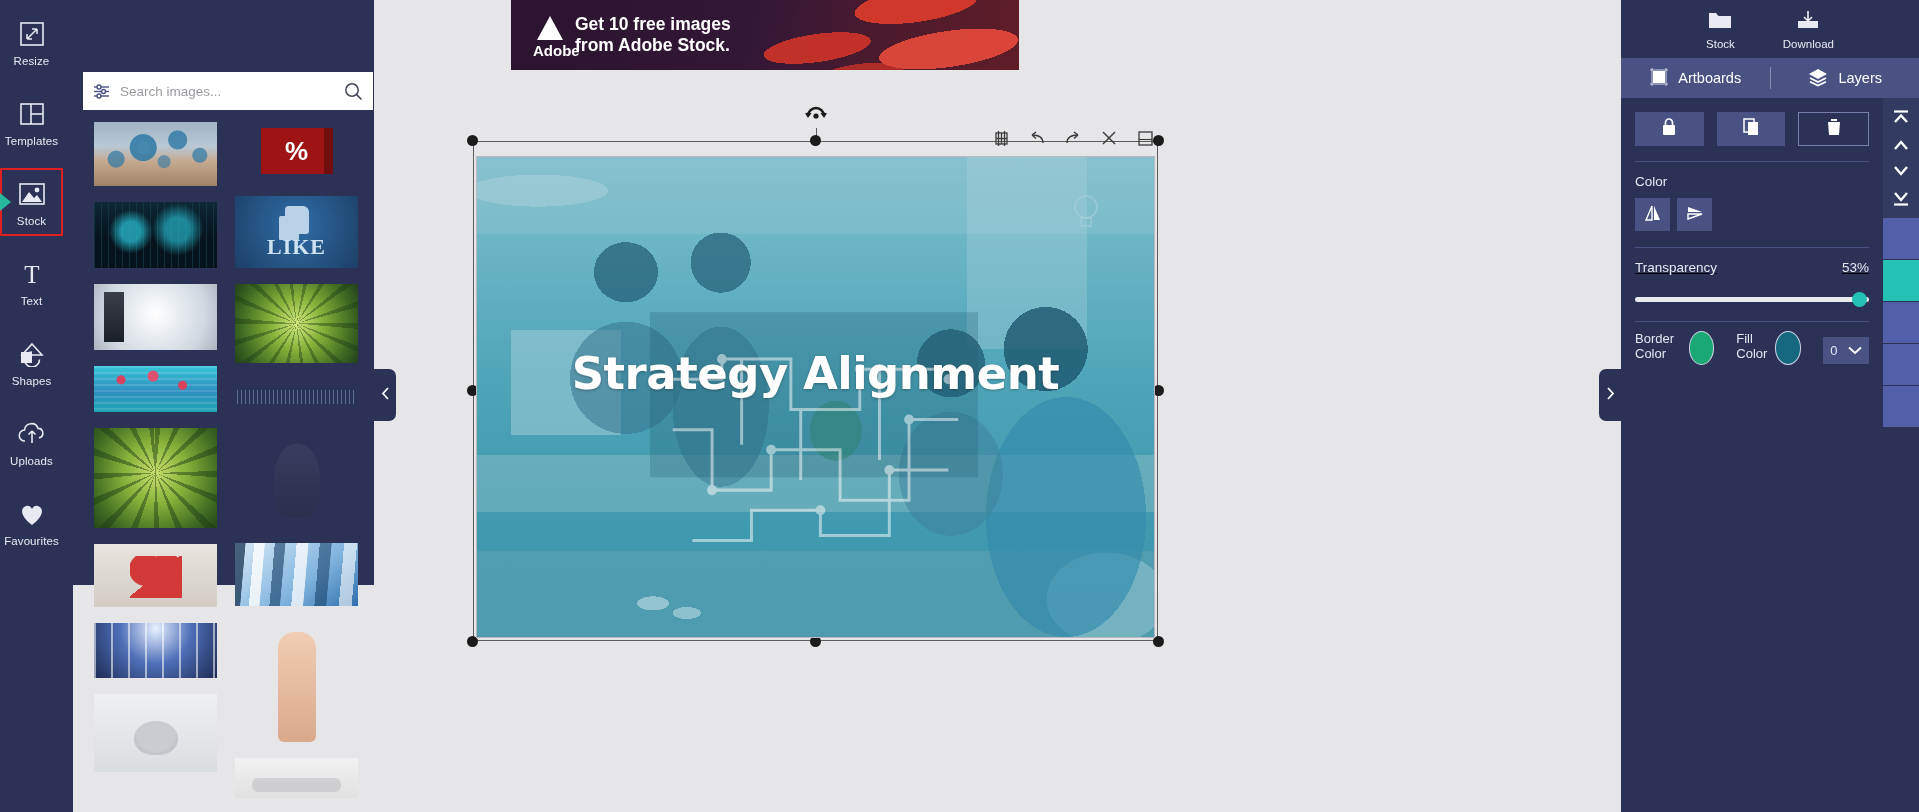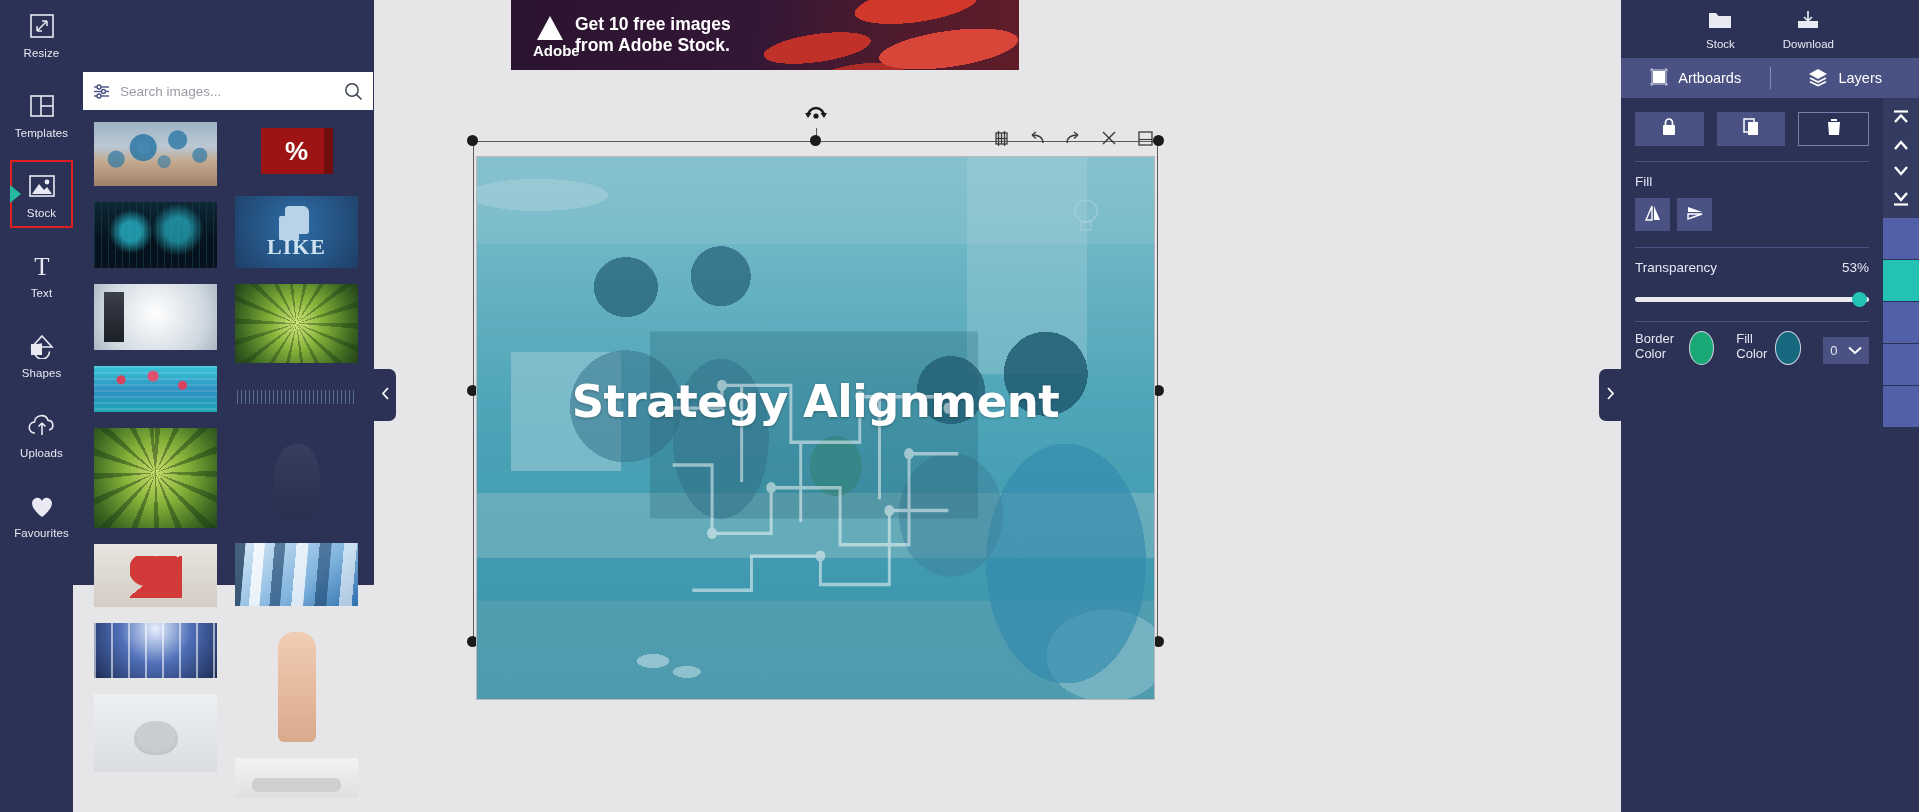--- a/index.html
+++ b/index.html
@@ -8,21 +8,22 @@
     overflow: hidden;
     background: #e6e6e8;
     font-family: "Liberation Sans", sans-serif;
   }
   #app { position: relative; width: 1919px; height: 812px; }
 
   
   .rail {
     position: absolute; left: 0; top: 0; width: 73px; height: 812px;
     background: #2b3255;
-    display: flex; flex-direction: column; align-items: flex-end;
+    display: flex; flex-direction: column; align-items: flex-start;
+    padding-top: 8px;
   }
   .rail-item {
     width: 63px; height: 68px;
     display: flex; flex-direction: column; align-items: center; justify-content: center;
     cursor: pointer; margin-bottom: 12px; position: relative;
   }
   .rail-item.active { border: 2px solid #e02020; }
   .rail-item .glyph {
     color: #e8e9f2; display: flex; align-items: center; justify-content: center;
     height: 34px;
@@ -212,21 +213,21 @@
   .rotate-stem {
     position: absolute; left: 50%; top: -13px; width: 1px; height: 13px; background: #5b5b5b;
   }
   .canvas-tools {
     position: absolute; right: 4px; top: -12px; display: flex; align-items: center;
     gap: 18px; z-index: 5;
   }
   .ctool { cursor: pointer; width: 18px; height: 18px; display:flex; align-items:center; justify-content:center; }
 
   .artwork {
-    position: absolute; left: 3px; top: 15px; width: 679px; height: 544px;
+    position: absolute; left: 3px; top: 15px; width: 679px; height: 482px;
     overflow: hidden; border: 1px solid #b9b9bb;
     background:
       linear-gradient(to bottom, #b9dfe4 0%, #9cd2dc 18%, #6fb9c8 45%, #59a8ba 70%, #4d9fb3 100%);
   }
   .aw-layer { position: absolute; inset: 0; }
   .aw-room {
     background:
       
       radial-gradient(ellipse 70px 16px at 9% 7%, rgba(255,255,255,.55) 0 100%, transparent 100%),
       
@@ -311,21 +312,21 @@
     display: flex; align-items: center; justify-content: center; cursor: pointer;
   }
   .pbtn.outlined { background: #2b3255; border: 1px solid #7780ad; }
   .divider { height: 1px; background: #4a5284; margin: 15px 0 0 0; }
   .sec-label { color: #e5e7f2; font-size: 13.5px; margin: 12px 0 9px; }
   .flip-row { display: flex; gap: 7px; }
   .flip-btn {
     width: 35px; height: 33px; background: #4a5284;
     display: flex; align-items: center; justify-content: center; cursor: pointer;
   }
-  .trans-head { display: flex; justify-content: space-between; align-items: center; margin-top: 12px; }
+  .trans-head { display: flex; justify-content: space-between; align-items: center; margin-top: 12px; text-decoration: underline; }
   .trans-head span { color: #e5e7f2; font-size: 13.5px; }
   .slider { position: relative; height: 20px; margin-top: 14px; cursor: pointer; }
   .slider-track {
     position: absolute; left: 0; right: 0; top: 8px; height: 5px;
     border-radius: 3px; background: #e9eaee;
   }
   .slider-thumb {
     position: absolute; right: 2px; top: 3px; width: 15px; height: 15px;
     border-radius: 50%; background: #24c2b4; cursor: pointer;
   }
@@ -682,21 +683,21 @@
         <span>
           <svg width="18" height="20" viewBox="0 0 18 20">
               <path d="M3 5 H15 L14 18 H4 Z" fill="#fff"></path>
               <rect x="6" y="2" width="6" height="2" fill="#fff"></rect>
             </svg>
         </span>
       </div>
     </div>
 
     <div class="divider"></div>
-    <div class="sec-label">Fill</div>
+    <div class="sec-label">Color</div>
     <div class="flip-row">
       <div class="flip-btn">
         <span>
           <svg width="20" height="20" viewBox="0 0 20 20">
               <path d="M9 3 L3 17 H9 Z" fill="none" stroke="#fff" stroke-width="1.4"></path>
               <path d="M11 3 L17 17 H11 Z" fill="#fff"></path>
             </svg>
         </span>
       </div>
       <div class="flip-btn">

